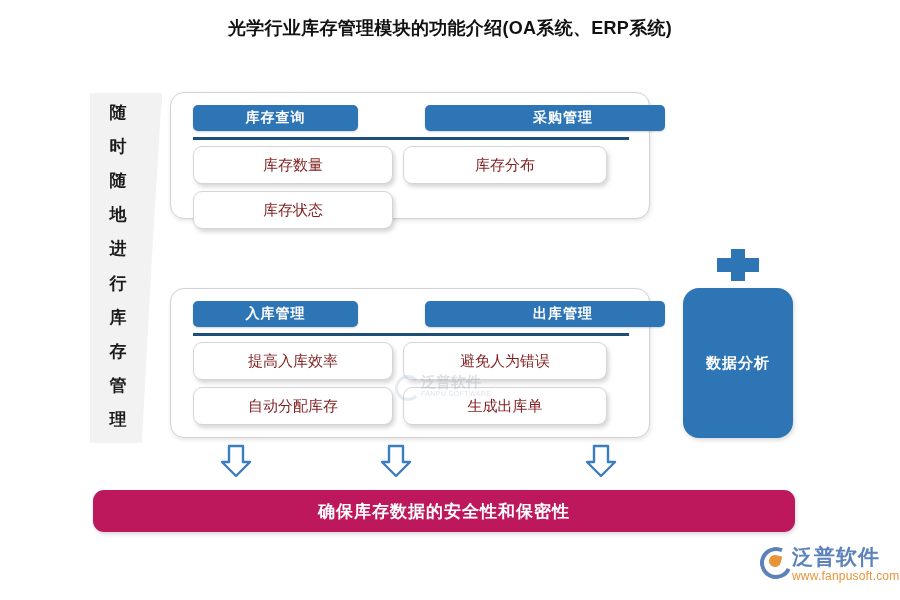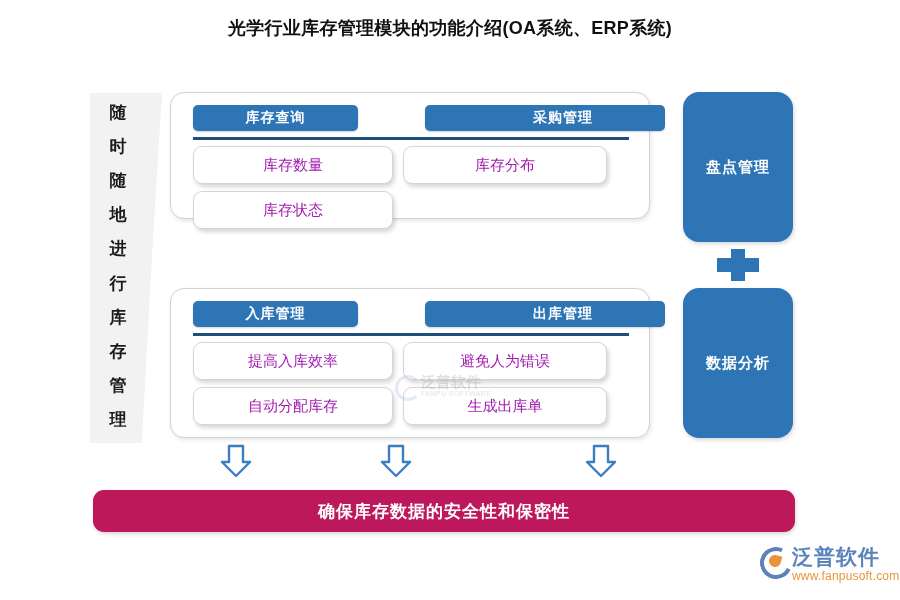--- a/index.html
+++ b/index.html
@@ -69,21 +69,21 @@
     background:#1f4e79;
   }
 
   .subitem{
     position:absolute;height:38px;
     background:#ffffff;
     border:1px solid #d5d5d5;
     border-radius:9px;
     box-shadow:2px 3px 4px rgba(0,0,0,0.16);
     display:flex;align-items:center;justify-content:center;
-    font-size:15px;color:#a21caf;
+    font-size:15px;color:#7f1d1d;
     box-sizing:border-box;
   }
   .col-l{left:22px;width:200px;}
   .col-r{left:232px;width:204px;}
   .row-1{top:53px;}
   .row-2{top:98px;}
 
   
   .side-block{
     position:absolute;left:683px;width:110px;
@@ -215,21 +215,20 @@
   <div class="watermark">
     <div class="wm-mark">
       <div class="wm-c"></div>
     </div>
     <div class="wm-txt">
       <div class="wm-cn">泛普软件</div>
       <div class="wm-en">FANPU SOFTWARE</div>
     </div>
   </div>
 
-  <div class="side-block side-top">盘点管理</div>
   <div class="plus-connector">
     <div class="bar-h"></div>
     <div class="bar-v"></div>
   </div>
   <div class="side-block side-bottom">数据分析</div>
 
   <div class="arrow arrow-1">
     <svg width="34" height="34" viewBox="0 0 34 34">
       <path d="M10 2 H24 V18 H31 L17 32 L3 18 H10 Z" fill="#ffffff" stroke="#3a7ebf" stroke-width="2.4" stroke-linejoin="round"></path>
     </svg>

